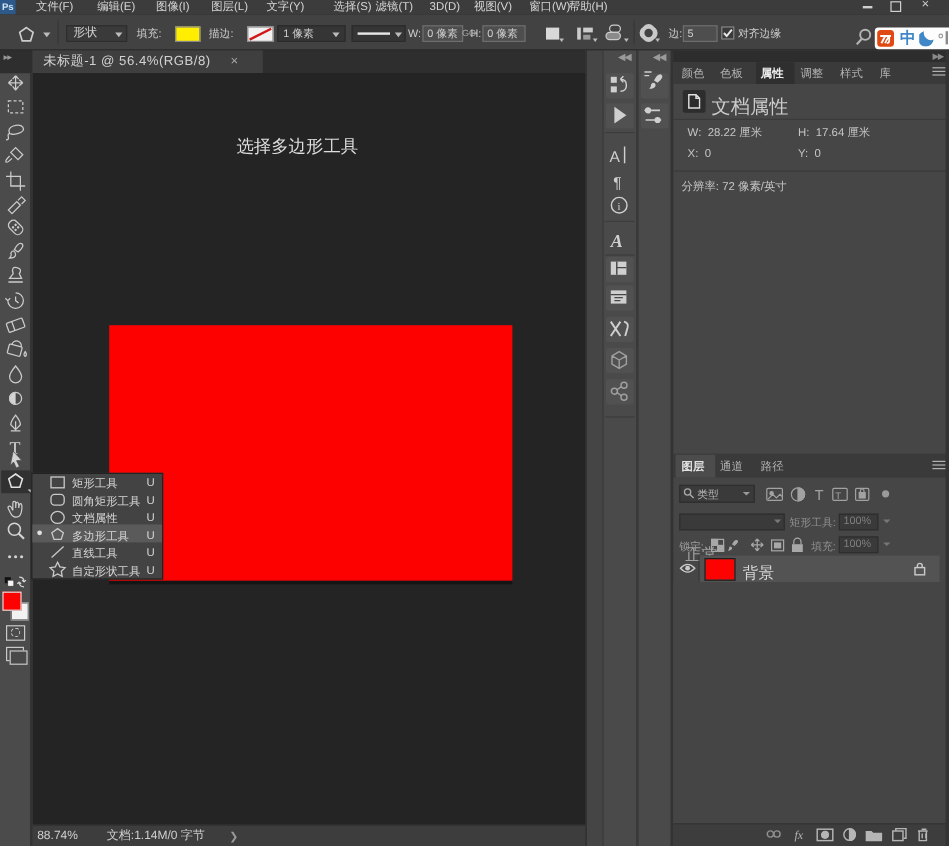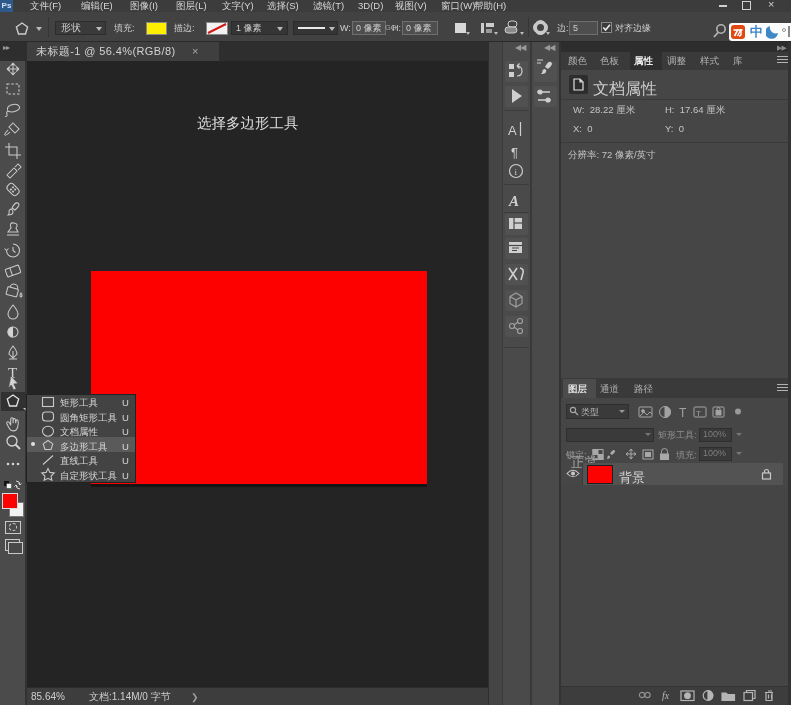--- a/index.html
+++ b/index.html
@@ -12,21 +12,21 @@
 <body>
 
 <div class="abs" style="left:0;top:0;width:791px;height:12px;background:#3c3c3c"></div>
 <div class="abs" style="left:0;top:0;width:13px;height:12px;background:#2d5a8a;color:#cfe2f5;font-size:8px;line-height:12px;text-align:center;font-weight:bold">Ps</div>
 <div class="abs txt" id="menuitems" style="left:30px;top:0;height:12px;font-size:9.5px;line-height:12px;color:#d6d6d6">
 <span style="position:absolute;left:0px">文件(F)</span>
 <span style="position:absolute;left:51px">编辑(E)</span>
 <span style="position:absolute;left:100px">图像(I)</span>
 <span style="position:absolute;left:146px">图层(L)</span>
 <span style="position:absolute;left:192px">文字(Y)</span>
-<span style="position:absolute;left:237px">选择(S)</span>
+<span style="position:absolute;left:248px">选择(S)</span>
 <span style="position:absolute;left:283px">滤镜(T)</span>
 <span style="position:absolute;left:328px">3D(D)</span>
 <span style="position:absolute;left:365px">视图(V)</span>
 <span style="position:absolute;left:411px">窗口(W)</span>
 <span style="position:absolute;left:444px">帮助(H)</span>
 </div>
 
 <div class="abs" style="left:719px;top:5px;width:8px;height:2px;background:#d0d0d0"></div>
 <div class="abs" style="left:742px;top:1px;width:7px;height:7px;border:1px solid #d0d0d0"></div>
 <div class="abs" style="left:768px;top:0px;width:9px;height:9px;color:#d0d0d0;font-size:11px;line-height:9px">×</div>
@@ -121,21 +121,21 @@
 <div class="abs" style="left:27px;top:42px;width:192px;height:19px;background:#3f3f3f"></div>
 <div class="abs txt" style="left:36px;top:45px;font-size:11px;letter-spacing:0.4px;line-height:13px;color:#d2d2d2">未标题-1 @ 56.4%(RGB/8)</div>
 <div class="abs" style="left:192px;top:45px;color:#aaa;font-size:11px;line-height:13px">×</div>
 
 <div class="abs" style="left:27px;top:61px;width:461px;height:626px;background:#242424"></div>
 <div class="abs txt" style="left:197px;top:115px;font-size:14.5px;line-height:17px;color:#dddddd">选择多边形工具</div>
 <div class="abs" style="left:91px;top:271px;width:336px;height:213px;background:#fd0100"></div>
 <div class="abs" style="left:91px;top:484px;width:336px;height:3px;background:#151515"></div>
 
 <div class="abs" style="left:27px;top:687px;width:461px;height:18px;background:#3d3d3d;border-top:1px solid #2c2c2c;box-sizing:border-box"></div>
-<div class="abs txt" style="left:31px;top:691px;font-size:10px;line-height:12px">85.64%</div>
+<div class="abs txt" style="left:31px;top:691px;font-size:10px;line-height:12px">88.74%</div>
 <div class="abs txt" style="left:89px;top:691px;font-size:10px;line-height:12px">文档:1.14M/0 字节</div>
 <div class="abs txt" style="left:191px;top:691px;font-size:9px;line-height:12px;color:#9a9a9a">❯</div>
 
 <div class="abs" id="toolbar" style="left:0;top:61px;width:27px;height:644px;background:#4b4b4b"></div>
 <div class="abs" style="left:25px;top:61px;width:2px;height:644px;background:#333333"></div>
 <svg class="abs" style="left:0;top:61px" width="27" height="560" viewBox="0 0 27 560">
 <g stroke="#cbcbcb" fill="none" stroke-width="1.05">
 
 <path d="M13 2 L13 14 M7 8 L19 8 M13 2 l-2.5 3 M13 2 l2.5 3 M13 14 l-2.5 -3 M13 14 l2.5 -3 M7 8 l3 -2.5 M7 8 l3 2.5 M19 8 l-3 -2.5 M19 8 l-3 2.5"></path>
 

